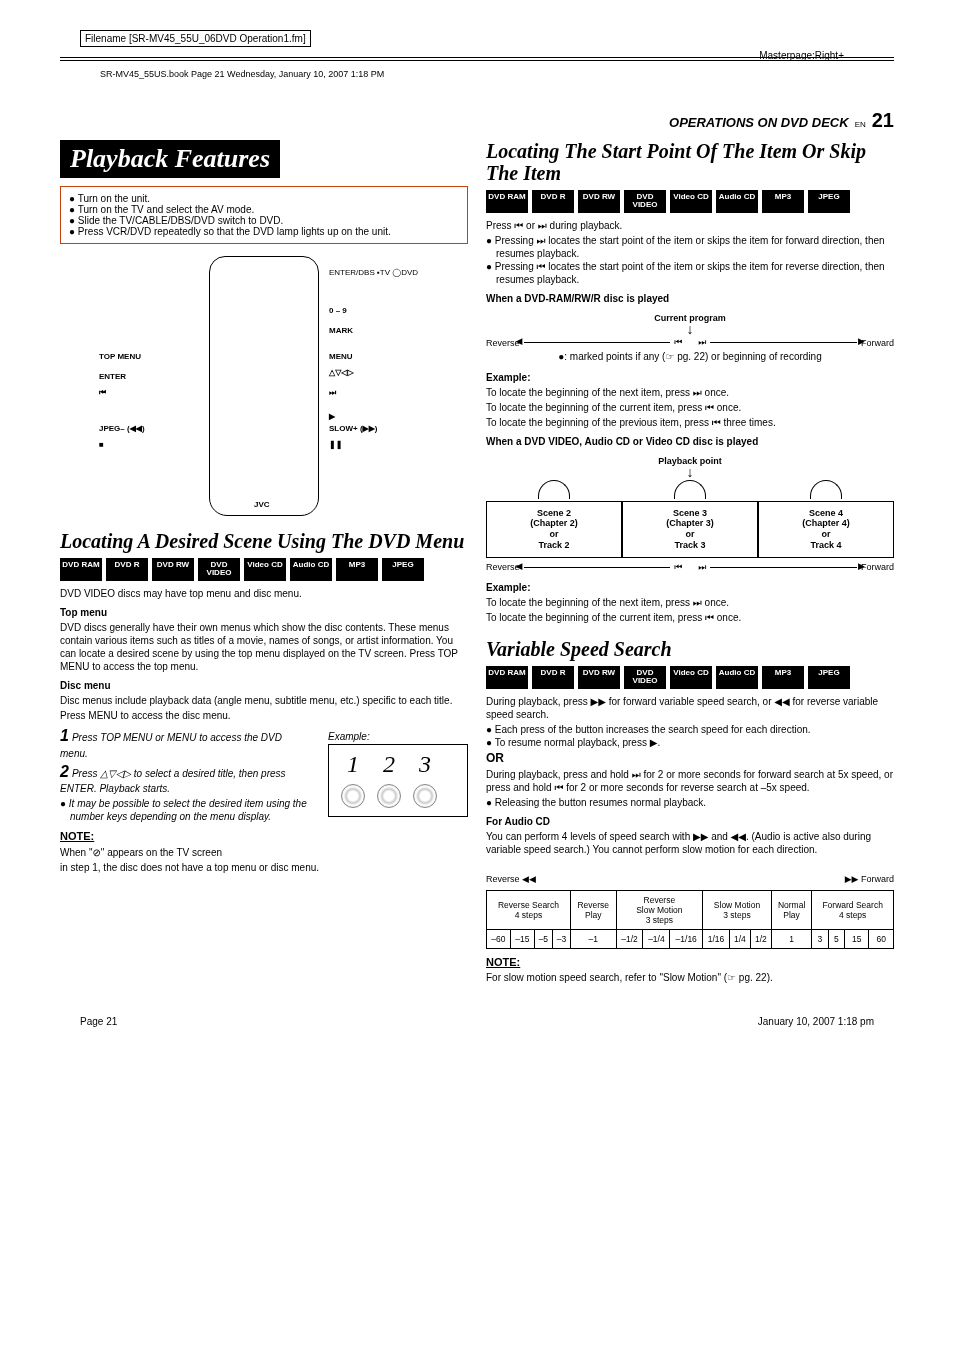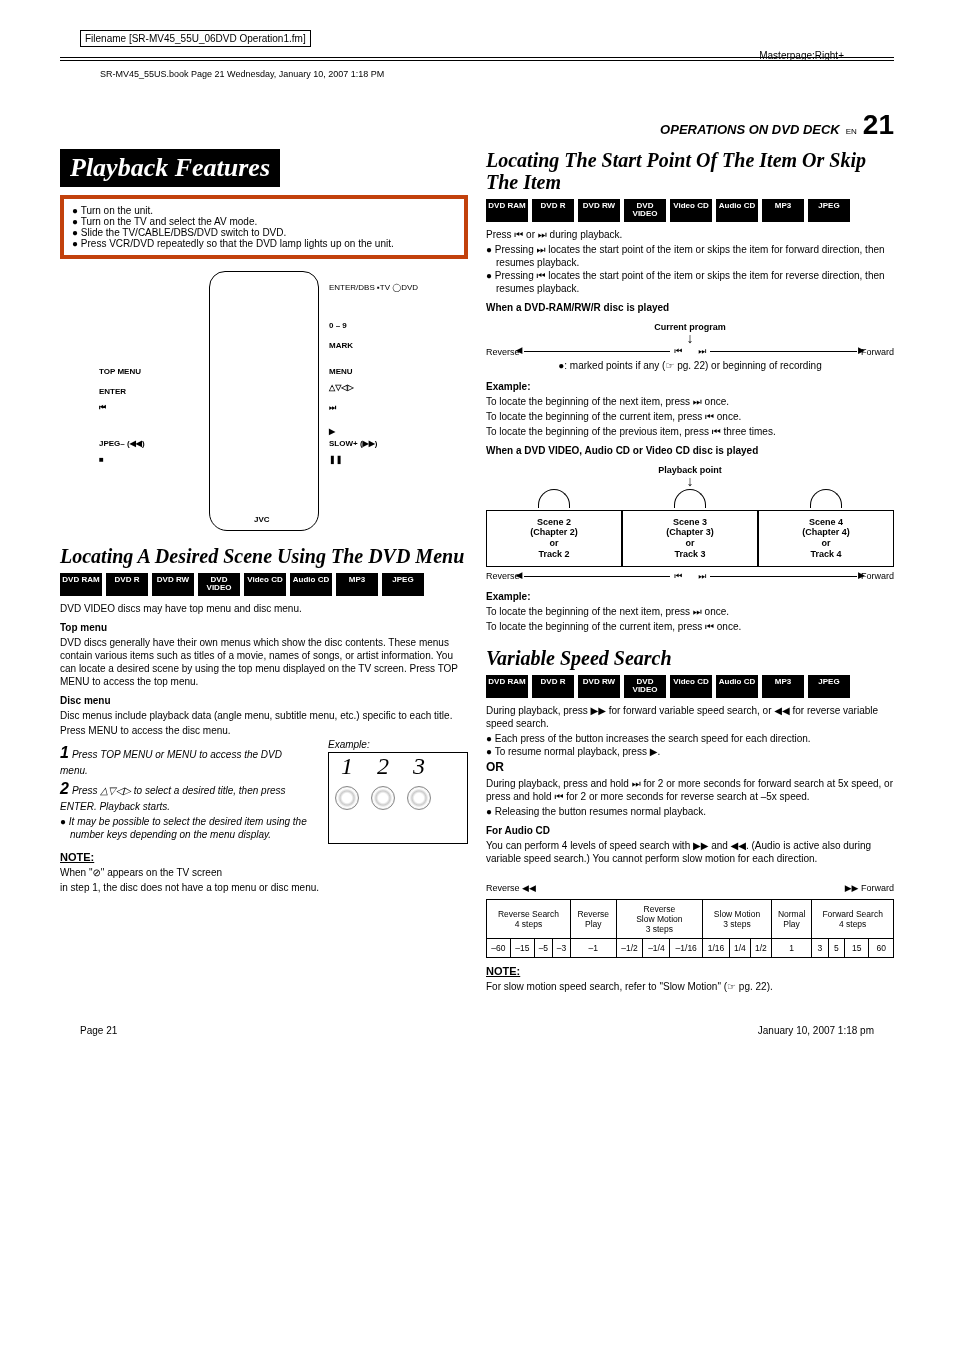--- a/index.html
+++ b/index.html
@@ -33,35 +33,35 @@
   .header-rule { border-top: 1px solid #000; margin: 2px 0; }
   .page-header {
     display: flex;
     justify-content: flex-end;
     align-items: baseline;
     margin: 30px 0 8px 0;
     gap: 6px;
   }
   .ops-title { font-style: italic; font-weight: bold; font-size: 13px; }
   .en-label { font-size: 8px; }
-  .page-num { font-size: 28px; font-weight: bold; }
+  .page-num { font-size: 20px; font-weight: bold; }
   .columns { display: flex; gap: 18px; }
   .col { flex: 1; min-width: 0; }
   .feature-title-box {
     background: #000;
     color: #fff;
     font-family: "Times New Roman", serif;
     font-style: italic;
     font-weight: bold;
     font-size: 26px;
     padding: 4px 10px;
     display: inline-block;
     margin-bottom: 8px;
   }
-  .intro-box { border: 4px solid #c2410c; padding: 6px 8px; font-size: 10px; }
+  .intro-box { border: 1px solid #c2410c; padding: 6px 8px; font-size: 10px; }
   .intro-box ul { list-style: none; }
   .intro-box li::before { content: "● "; }
   .remote-diagram {
     margin: 12px auto;
     width: 330px;
     height: 260px;
     position: relative;
     font-size: 8px;
     font-weight: bold;
   }
@@ -95,22 +95,23 @@
   .format-badge.two { display: flex; flex-direction: column; }
   p { font-size: 10px; line-height: 1.3; margin: 2px 0; }
   .sub-bold { font-weight: bold; font-size: 10px; margin-top: 6px; }
   .step-num { font-size: 16px; font-weight: bold; font-family: Arial; margin-right: 3px; }
   .note-h { font-weight: bold; text-decoration: underline; font-size: 11px; margin-top: 6px; }
   .bullet-list { list-style: none; font-size: 10px; }
   .bullet-list li { padding-left: 10px; text-indent: -10px; line-height: 1.3; }
   .bullet-list li::before { content: "● "; }
   .example-box {
     border: 1px solid #000;
-    width: 140px; height: 92px;
+    width: 140px; height: 73px;
     margin-left: auto;
+    padding: 6px;
     font-size: 9px;
     position: relative;
   }
   .example-num {
     font-family: "Times New Roman", serif;
     font-size: 24px;
     display: inline-block;
     width: 36px;
     text-align: center;
   }

